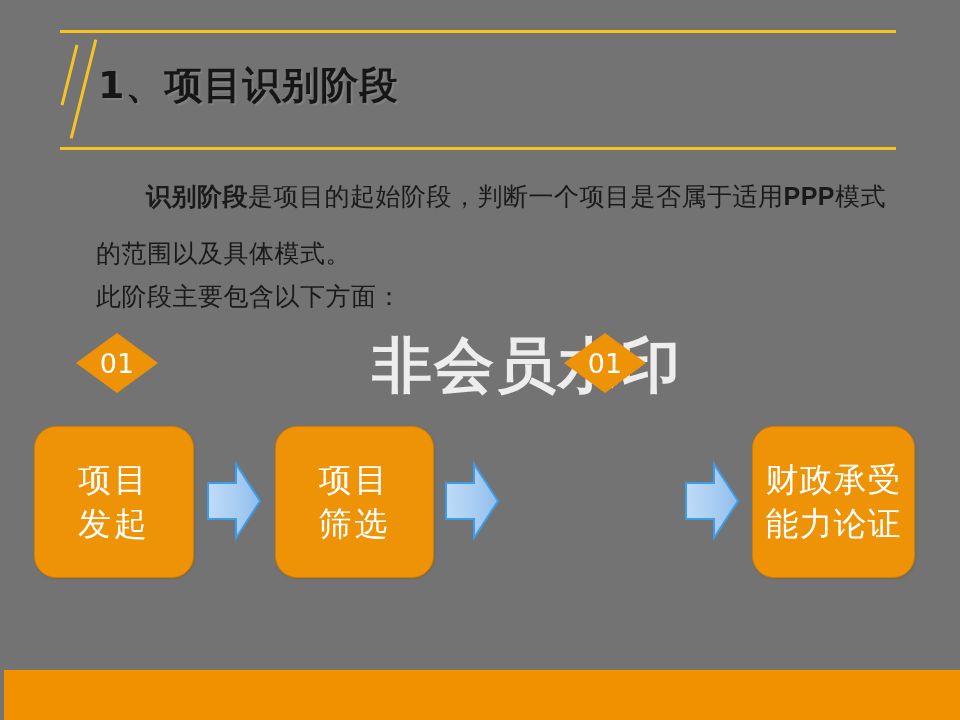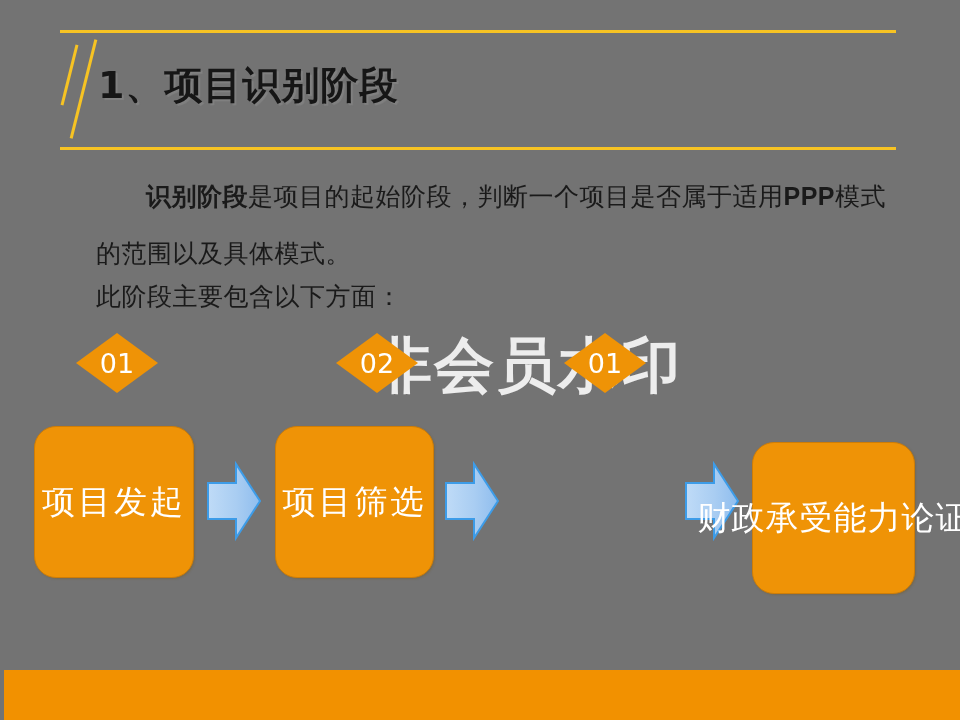--- a/index.html
+++ b/index.html
@@ -139,37 +139,37 @@
 
   
   .pbox {
     position: absolute;
     height: 150px;
     background: #ef9306;
     border: 1px solid #cf7d06;
     border-radius: 22px;
     box-shadow: 1px 1px 2px rgba(120,90,20,0.35);
     display: flex;
-    flex-direction: row;
+    flex-direction: column;
     align-items: center;
     justify-content: center;
     z-index: 3;
   }
   .pbox .ln {
     color: #ffffff;
     font-family: "DejaVu Sans", "Liberation Sans", sans-serif;
     font-size: 33px;
     line-height: 44px;
     letter-spacing: 3px;
     white-space: nowrap;
   }
   .b1 { left: 34px;  top: 426px; width: 158px; }
   .b2 { left: 275px; top: 426px; width: 157px; }
   .b3 { left: 513px; top: 426px; width: 159px; }
-  .b4 { left: 752px; top: 426px; width: 161px; margin-top: 16px; }
+  .b4 { left: 752px; top: 426px; width: 161px; }
   .b4 .ln, .b3 .ln { letter-spacing: 1px; }
 
   
   .arrow {
     position: absolute;
     width: 56px;
     height: 80px;
     z-index: 2;
   }
   .a1 { left: 206px; top: 461px; }
@@ -202,24 +202,20 @@
     <span class="bold">识别阶段</span><span>是项目的起始阶段，判断一个项目是否属于适用</span><span class="latin">PPP</span><span>模式的范围以及具体模式。</span>
   </div>
 
   <div class="body-line2">此阶段主要包含以下方面：</div>
 
   <div class="watermark">非会员水印</div>
 
   <div class="diamond-wrap d1">
     <div class="diamond-shape"></div>
     <div class="diamond-label">01</div>
-  </div>
-  <div class="diamond-wrap d2">
-    <div class="diamond-shape"></div>
-    <div class="diamond-label">02</div>
   </div>
   <div class="diamond-wrap d3">
     <div class="diamond-shape"></div>
     <div class="diamond-label">01</div>
   </div>
 
   <div class="pbox b1">
     <div class="ln">项目</div>
     <div class="ln">发起</div>
   </div>

